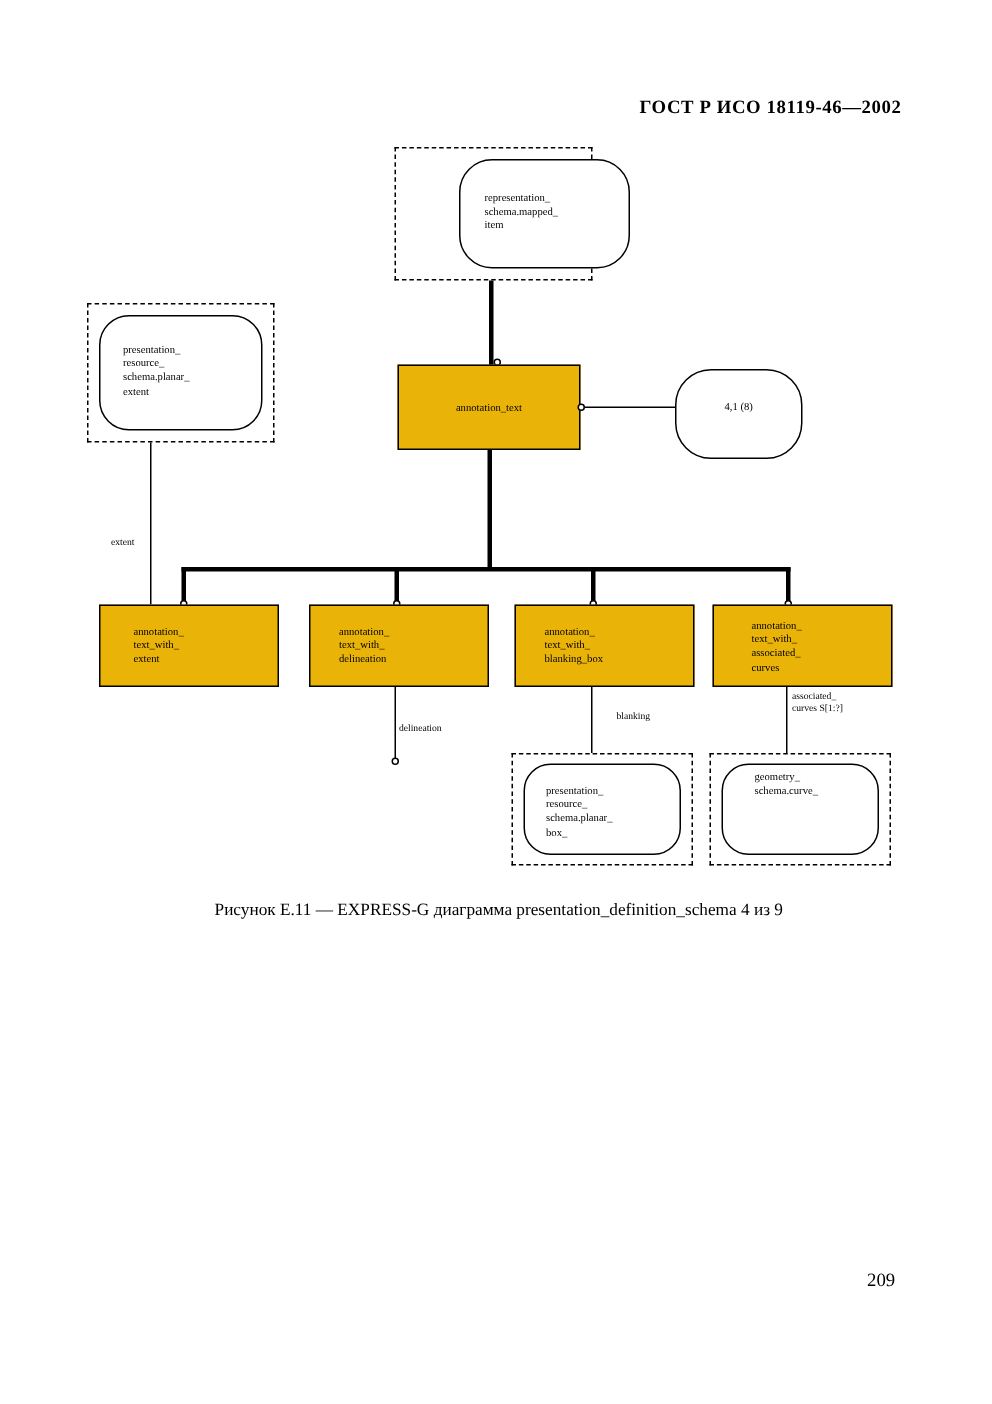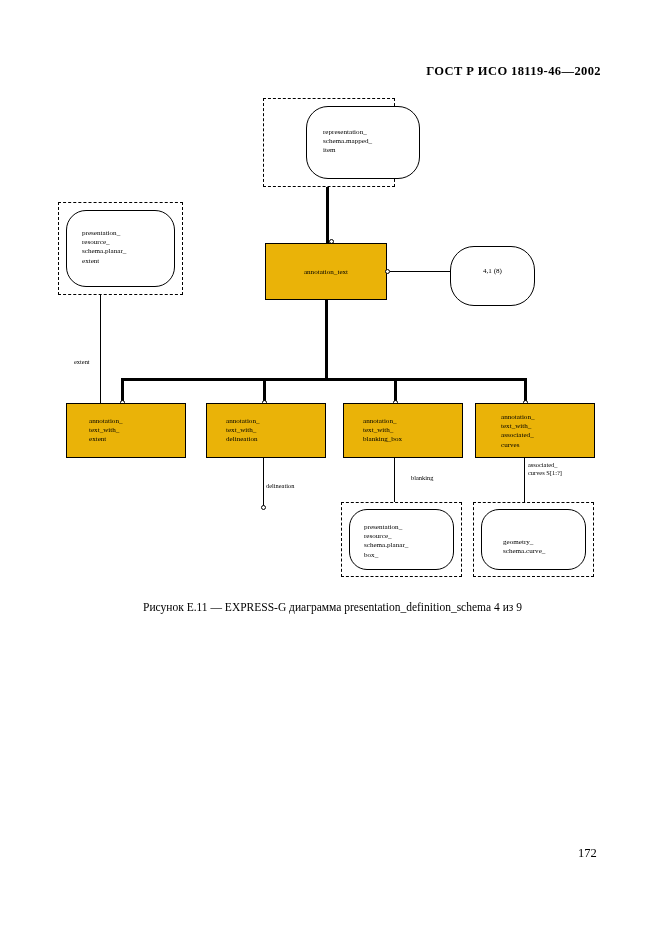--- a/index.html
+++ b/index.html
@@ -161,21 +161,21 @@
 resource_
 schema.planar_
 box_</div>
   </div>
 
   <div class="edge thin-v" style="left:524px;top:458px;height:45px;"></div>
   <div class="edge-label" style="left:528px;top:461px;">associated_
 curves S[1:?]</div>
   <div class="dashed-frame" style="left:473px;top:502px;width:121px;height:75px;"></div>
   <div class="rounded-node" style="left:481px;top:509px;width:105px;height:61px;border-radius:18px;">
-    <div class="node-text" style="left:21px;top:28px;">geometry_
+    <div class="node-text" style="left:21px;top:4px;">geometry_
 schema.curve_</div>
   </div>
 
   <div id="figure-caption">Рисунок Е.11 — EXPRESS-G диаграмма presentation_definition_schema 4 из 9</div>
 
-  <div id="page-number">172</div>
+  <div id="page-number">209</div>
 
 </div>
 
 </body></html>

